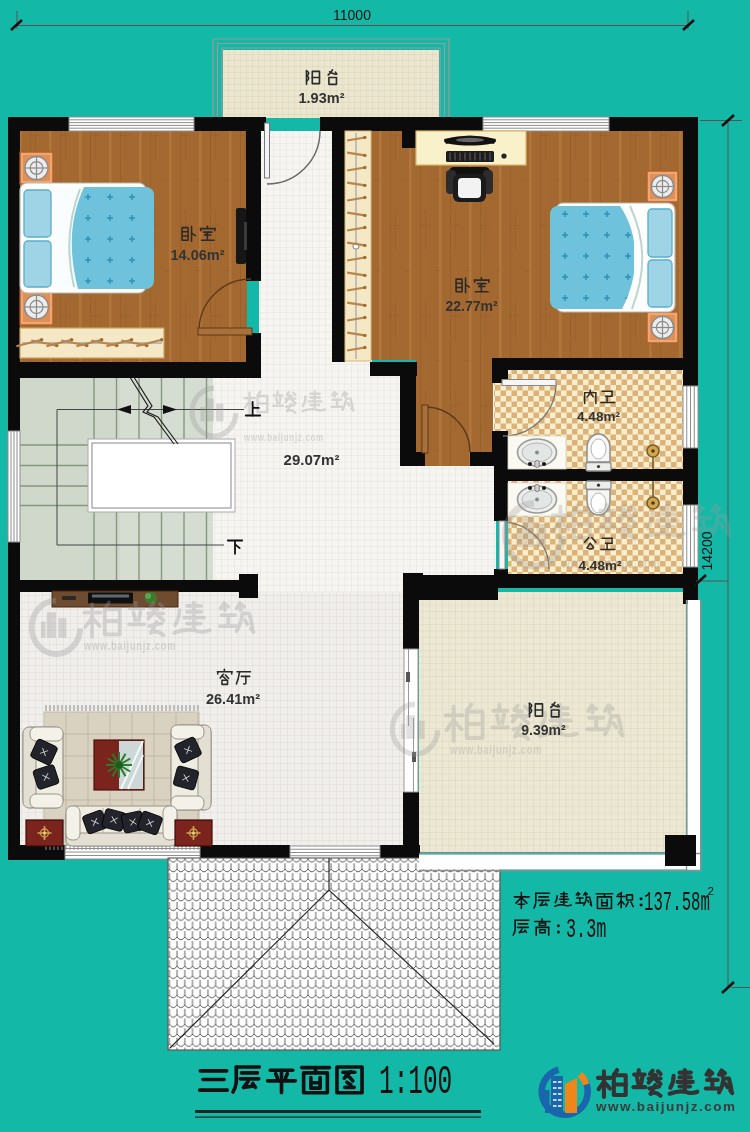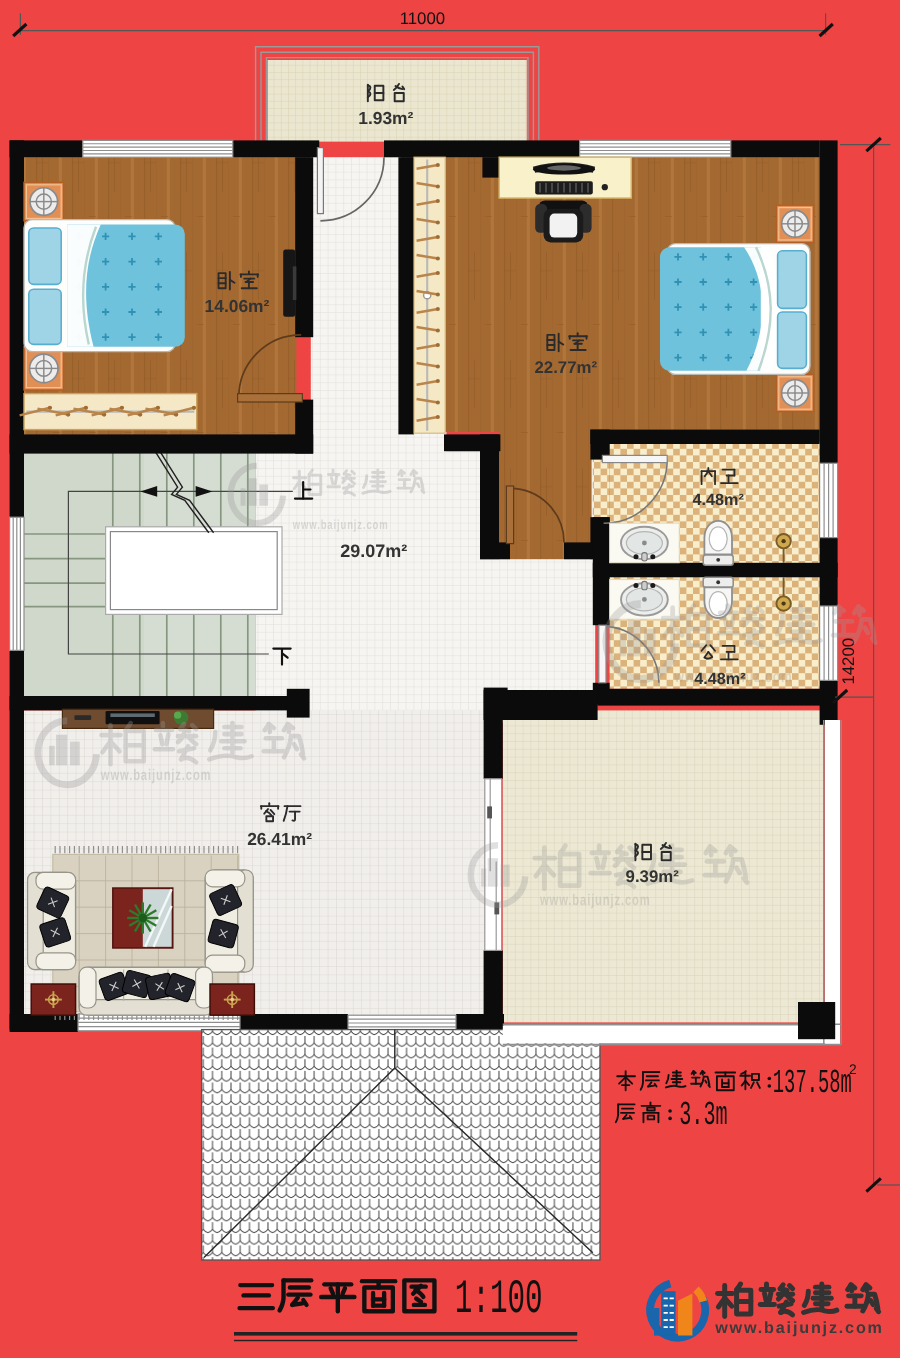--- a/index.html
+++ b/index.html
@@ -1,15 +1,15 @@
 <!DOCTYPE html>
 <html><head><meta charset="utf-8">
 <style>
 html,body{margin:0;padding:0;background:#fff;}
-#plan{position:relative;width:750px;height:1132px;background:#ef4444;overflow:hidden;font-family:"Liberation Sans",sans-serif;}
+#plan{position:relative;width:750px;height:1132px;background:#14b8a6;overflow:hidden;font-family:"Liberation Sans",sans-serif;}
 </style></head>
 <body>
 
 <div id="plan">
 <svg width="750" height="1132" viewBox="0 0 750 1132">
 <defs>
 <pattern id="hallGrid" width="6.5" height="6.5" patternUnits="userSpaceOnUse">
   <rect width="6.5" height="6.5" fill="#f6f5f2"></rect>
   <path d="M0 0 H6.5 M0 0 V6.5" stroke="#e3e0da" stroke-width="0.9" fill="none"></path>
 </pattern>

